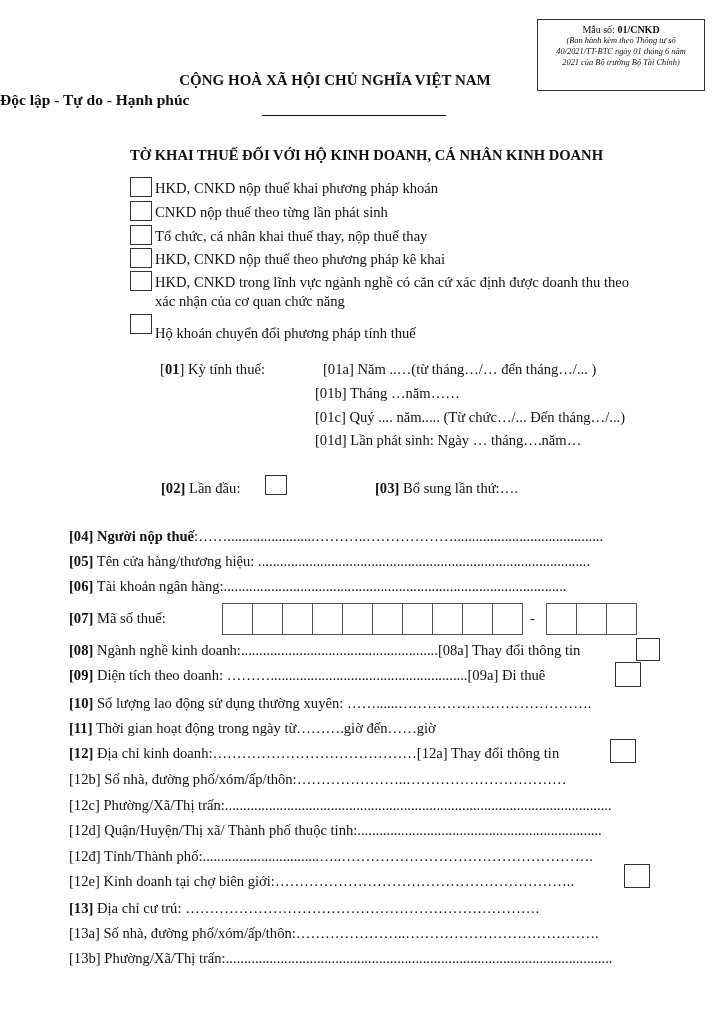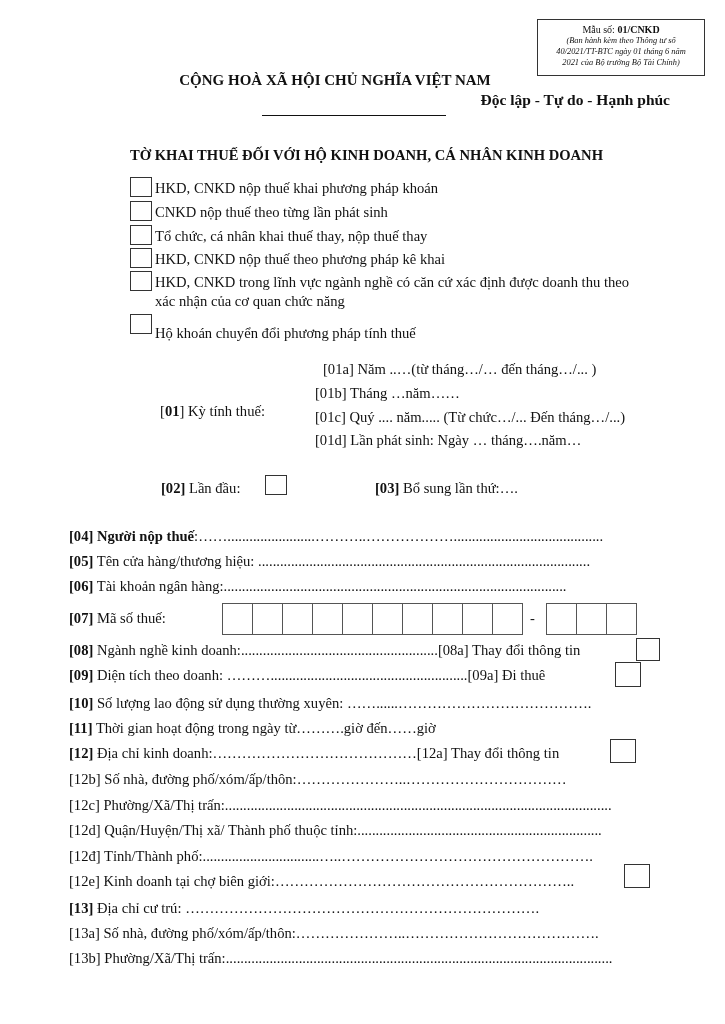--- a/index.html
+++ b/index.html
@@ -2,28 +2,28 @@
 <html><head>
 <meta charset="utf-8">
 <style>
   * { box-sizing: border-box; margin: 0; padding: 0; }
   html, body { width: 725px; height: 1024px; background: #ffffff; overflow: hidden; }
   body { position: relative; font-family: "Liberation Serif", "DejaVu Serif", serif; color: #111111; }
   .abs { position: absolute; white-space: nowrap; }
 
   
   #form-code-box {
-    position: absolute; left: 537px; top: 19px; width: 168px; height: 57px;
+    position: absolute; left: 537px; top: 19px; width: 168px; height: 72px;
     border: 1px solid #333; text-align: center; line-height: 11px; padding-top: 4px;
   }
   #form-code-box .code { font-size: 10px; }
   #form-code-box .issued { font-size: 8.4px; font-style: italic; }
 
   #nation { left: 0; width: 670px; top: 72px; text-align: center; font-size: 15px; font-weight: bold; }
-  #motto { left: 0; width: 670px; top: 91px; text-align: right; font-size: 15.5px; font-weight: bold; }
+  #motto { left: 0; width: 670px; top: 91px; text-align: left; font-size: 15.5px; font-weight: bold; }
   #motto-rule { position: absolute; left: 262px; top: 115px; width: 184px; height: 1px; background: #111; }
   #form-title { left: 0; width: 725px; top: 147px; text-align: center; font-size: 14.6px; font-weight: bold; padding-left: 8px; }
 
   .cb { position: absolute; width: 22px; height: 20px; border: 1px solid #333; background: #fff; }
   .opt { font-size: 14.6px; line-height: 18px; }
 
   .row { font-size: 14.6px; }
   .dots { letter-spacing: 0; }
 
   .tin-grid { position: absolute; top: 603px; height: 32px; display: flex; border: 1px solid #555; border-right: none; }
@@ -56,21 +56,21 @@
 <div class="cb" style="left:130px; top:248px;"></div>
 <div class="abs opt" style="left:155px; top:250px;">HKD, CNKD nộp thuế theo phương pháp kê khai</div>
 
 <div class="cb" style="left:130px; top:271px;"></div>
 <div class="abs opt" style="left:155px; top:273px;">HKD, CNKD trong lĩnh vực ngành nghề có căn cứ xác định được doanh thu theo</div>
 <div class="abs opt" style="left:155px; top:292px;">xác nhận của cơ quan chức năng</div>
 
 <div class="cb" style="left:130px; top:314px;"></div>
 <div class="abs opt" style="left:155px; top:316px;margin-top:8px;">Hộ khoán chuyển đổi phương pháp tính thuế</div>
 
-<div class="abs row" style="left:160px; top:361px;margin-top:42px;">[<b>01</b><span>] Kỳ tính thuế:</span></div>
+<div class="abs row" style="left:160px; top:361px;">[<b>01</b><span>] Kỳ tính thuế:</span></div>
 <div class="abs row" style="left:315px; top:361px;margin-left:8px;">[01a]  Năm ..…(từ tháng…/… đến tháng…/... )</div>
 <div class="abs row" style="left:315px; top:385px;">[01b] Tháng …năm……</div>
 <div class="abs row" style="left:315px; top:409px;">[01c] Quý .... năm..... (Từ chức…/... Đến tháng…/...)</div>
 <div class="abs row" style="left:315px; top:432px;">[01d] Lần phát sinh: Ngày … tháng….năm…</div>
 
 <div class="abs row" style="left:161px; top:480px;"><b>[02]</b><span> Lần đầu:</span></div>
 <div class="cb" style="left:265px; top:475px; width:22px; height:20px;"></div>
 <div class="abs row" style="left:375px; top:480px;"><b>[03]</b><span> Bổ sung lần thứ:….</span></div>
 
 <div class="abs row" style="left:69px; top:528px;text-align:right;"><b>[04]</b><b> Người nộp thuế</b><span class="dots">:……........................………..……………….........................................</span></div>

